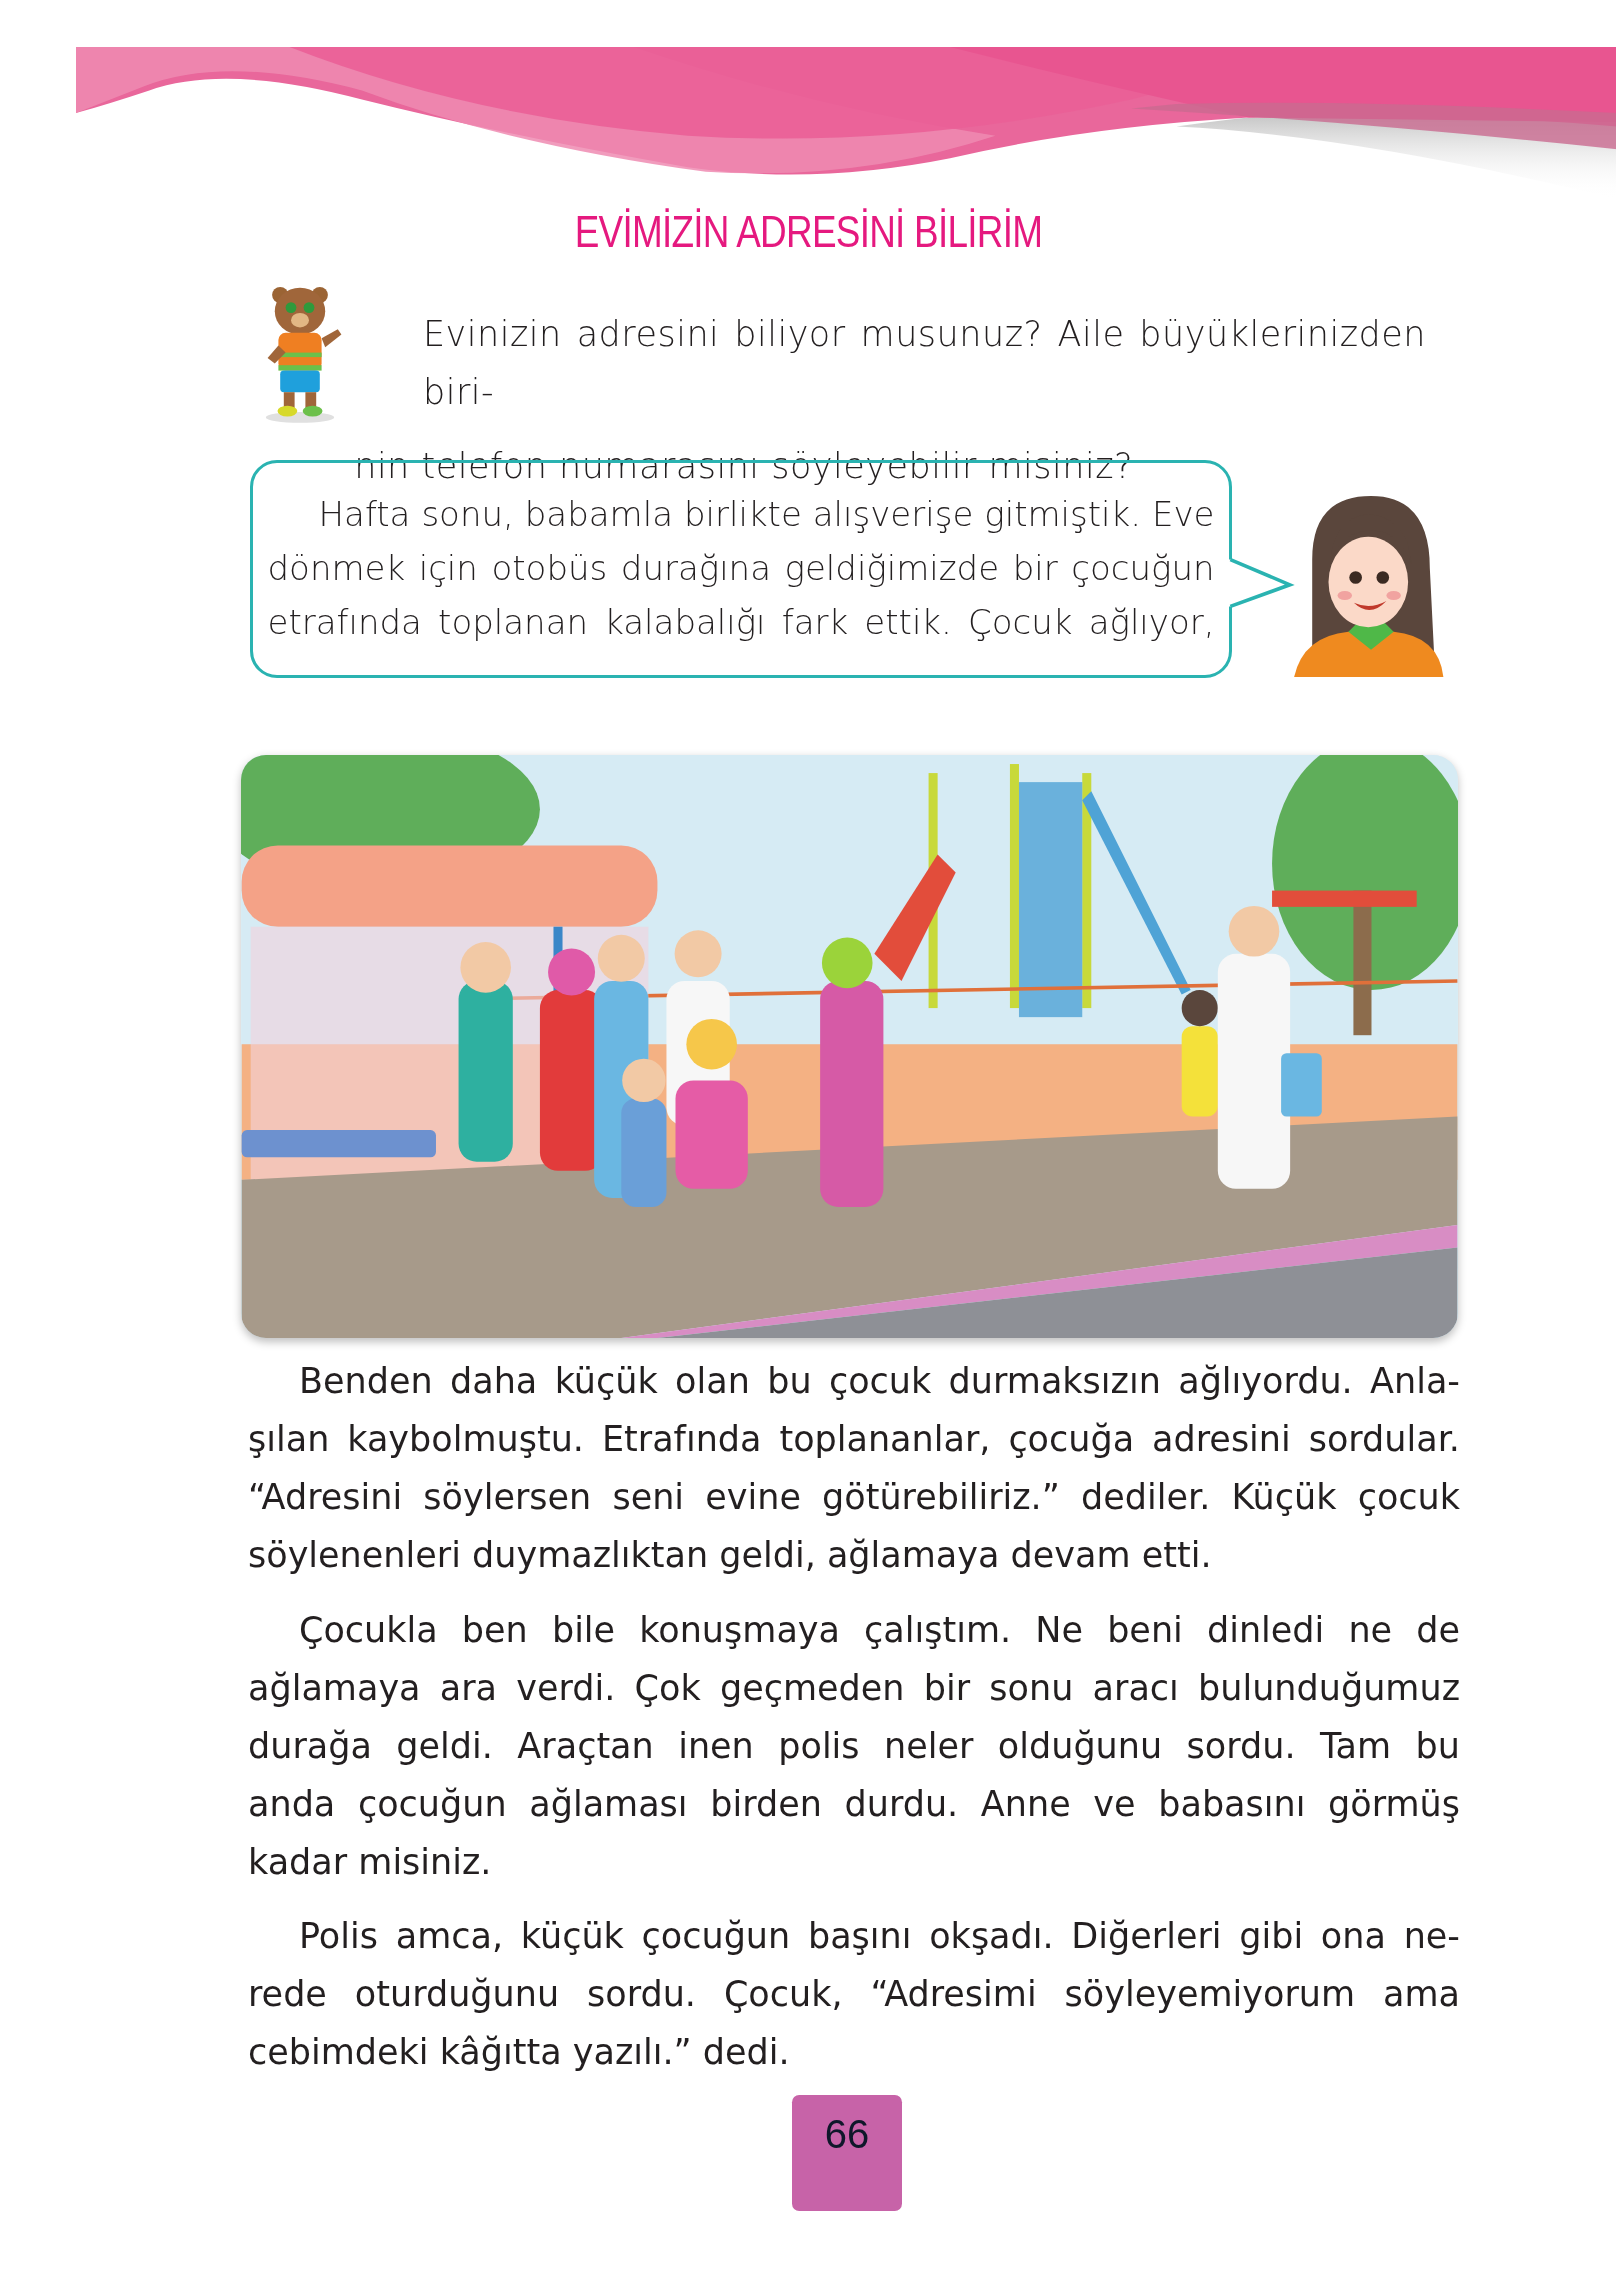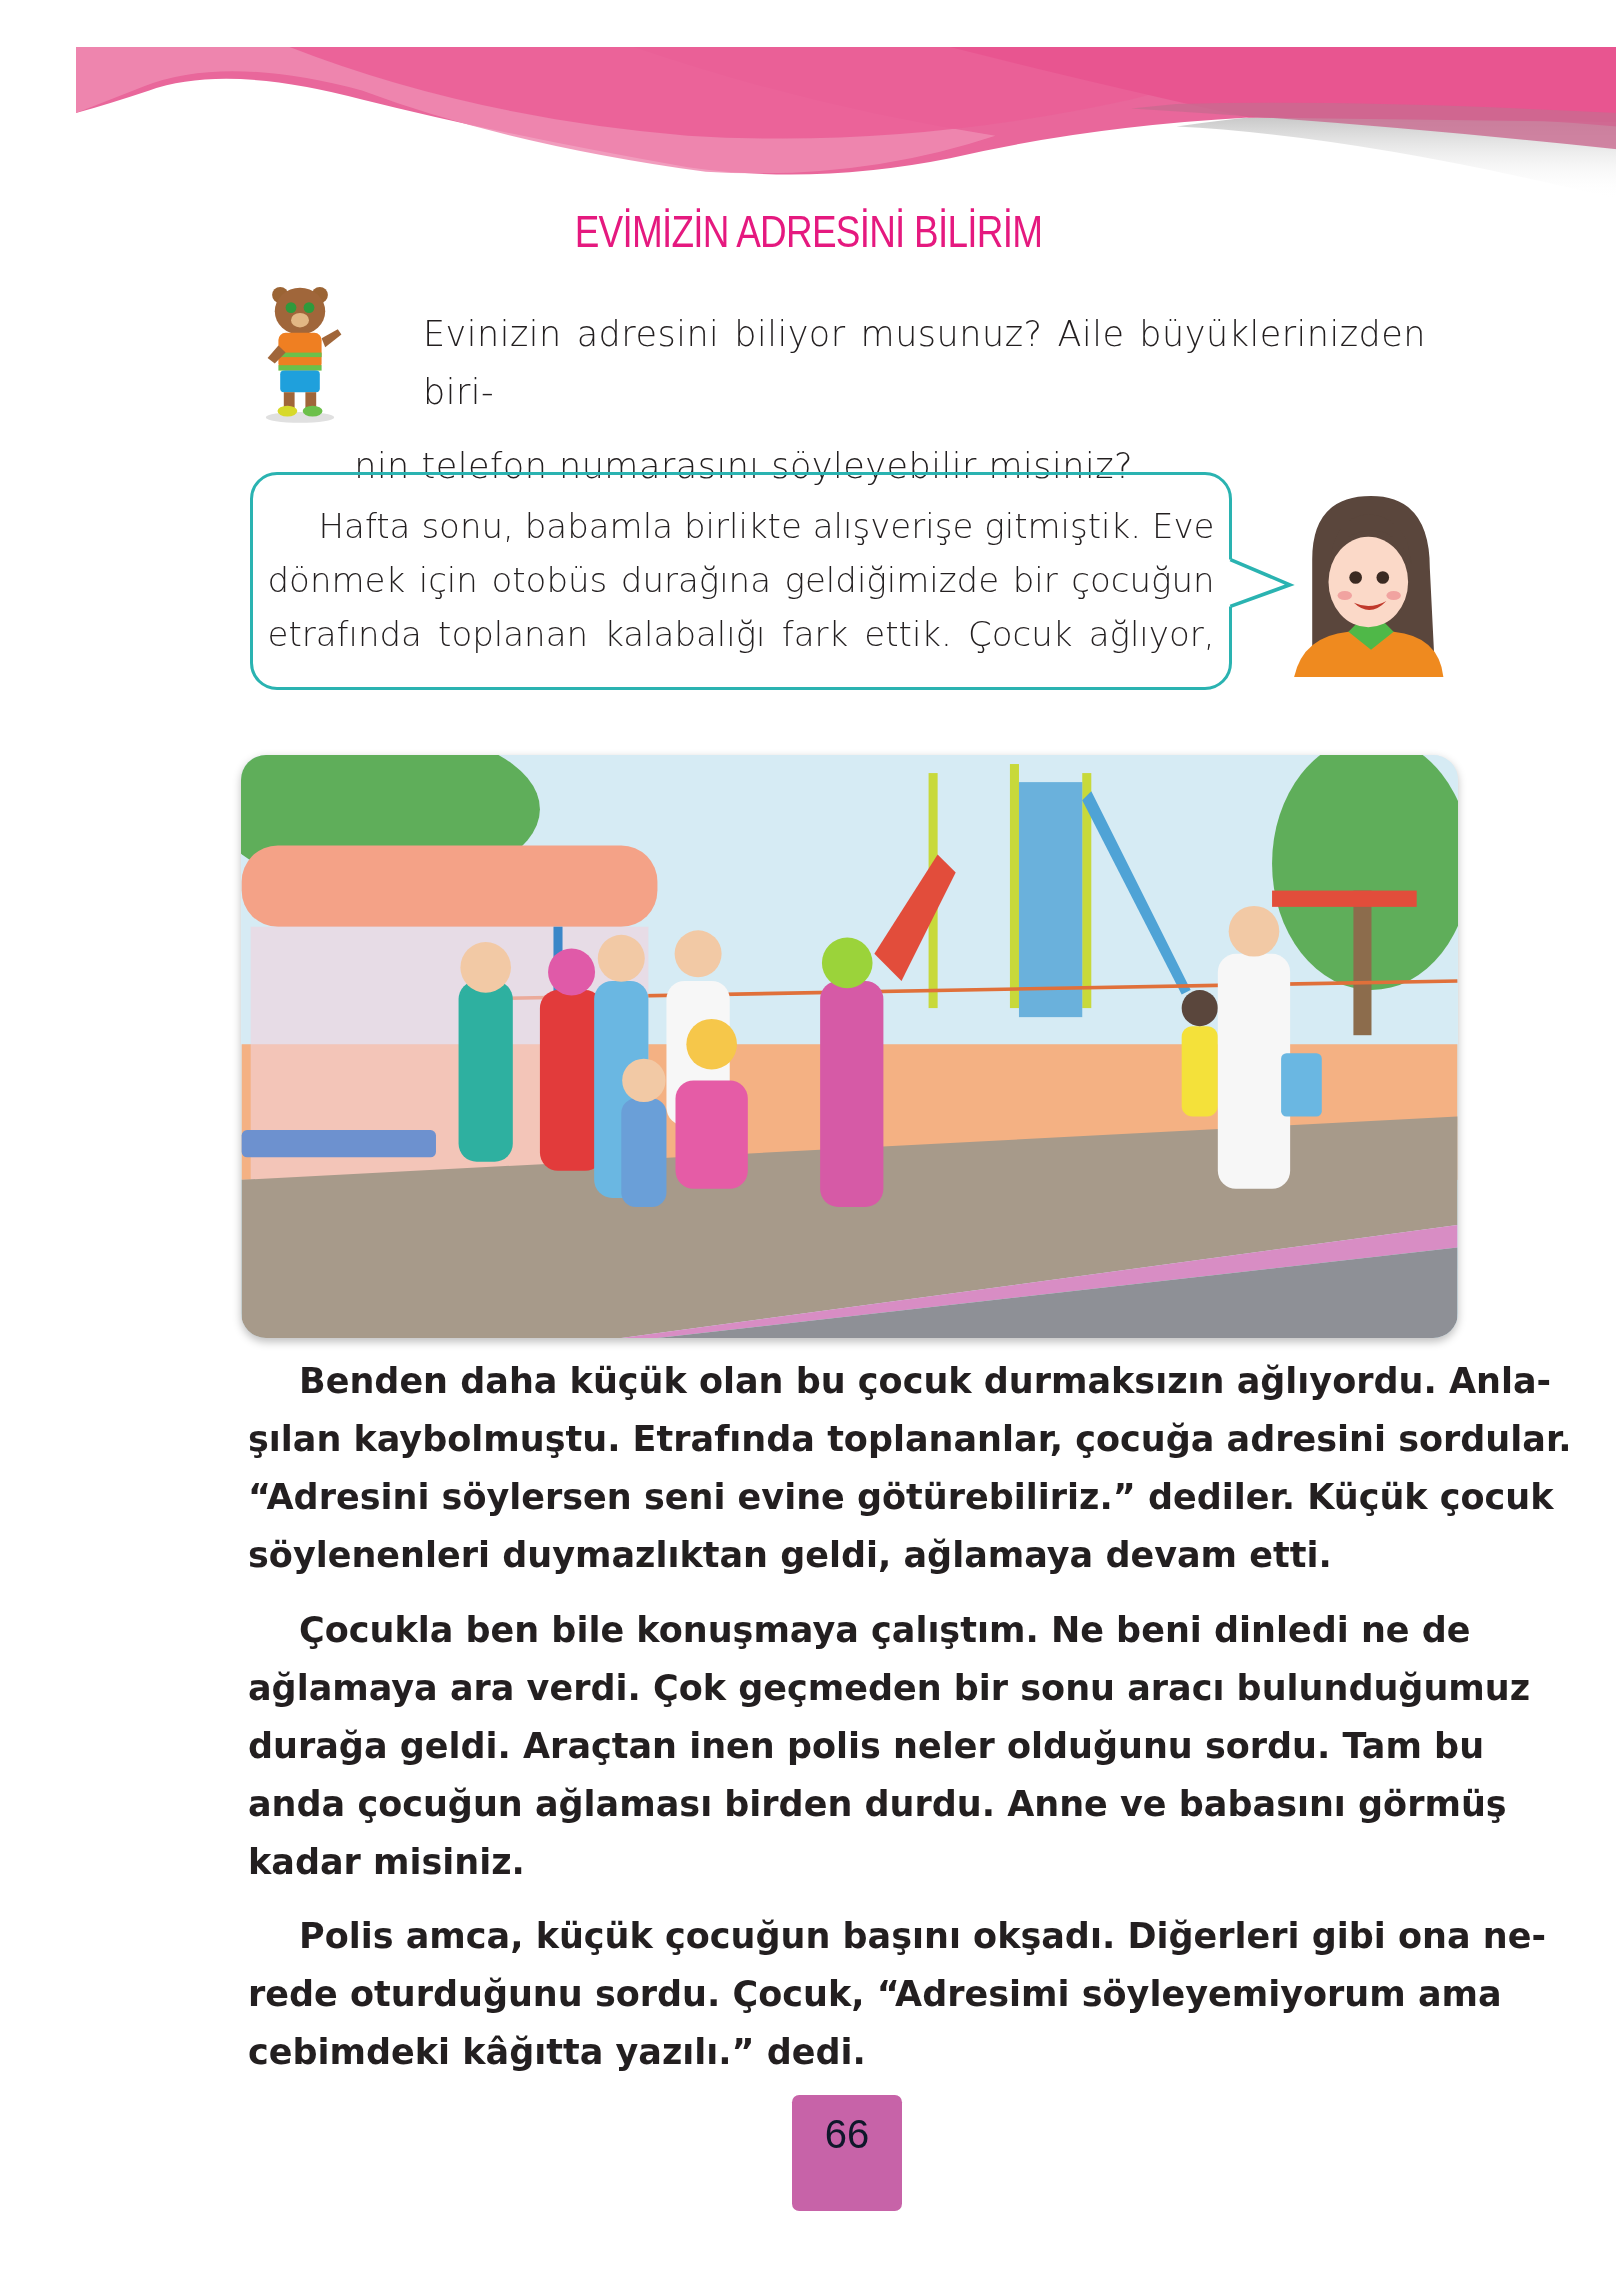--- a/index.html
+++ b/index.html
@@ -8,33 +8,33 @@
   .banner { position:absolute; left:0; top:0; width:1617px; height:217px; }
   .title { position:absolute; left:0; width:1617px; top:206px; text-align:center;
            font-family:"Liberation Sans", sans-serif; font-size:45px; color:#e5197f;
            letter-spacing:-0.9px; transform:scaleX(0.82); transform-origin:center; }
   .bear { position:absolute; left:255px; top:282px; width:90px; height:143px; }
   .intro { position:absolute; left:356px; top:289px; width:1086px; font-size:35px;
            line-height:58px; font-weight:300; letter-spacing:0.5px; }
   .intro p { margin:16px; text-align:justify; }
   .intro .l1 { padding-left:51px; text-align-last:justify; }
   .intro .l2 { margin-left:0; }
-  .bubble { position:absolute; left:250px; top:472px; width:982px; height:218px;
+  .bubble { position:absolute; left:250px; top:460px; width:982px; height:218px;
             border:3.6px solid #2ab3b1; border-radius:27px; box-sizing:border-box;
             padding:23.5px 14.5px 0 14.5px; }
   .bubble-tail { position:absolute; left:1225px; top:556px; width:72px; height:54px; }
   .bubble-text { font-size:34px; line-height:54px; font-weight:300; }
   .bubble-text .ln { display:block; text-align:justify; text-align-last:justify; white-space:nowrap; }
   .bubble-text .ln.first { padding-left:51px; }
   .girl { position:absolute; left:1285px; top:487px; width:163px; height:190px; }
   .illustration { position:absolute; left:241px; top:755px; width:1217px; height:583px;
                   border-radius:25px; overflow:hidden;
                   box-shadow:0 3.6px 9px rgba(0,0,0,0.25); background:#d8ecf5; }
   .story { position:absolute; left:248px; width:1212px; font-size:35px; line-height:58px;
-           font-weight:700; }
+           font-weight:400; }
   .story .ln { display:block; white-space:nowrap; text-align:justify; text-align-last:justify; }
   .story .ln.first { padding-left:51px; }
   .story .ln.last { text-align-last:left; }
   .page-number { position:absolute; left:792px; top:2095px; width:110px; height:116px;
                  background:#c763a8; border-radius:7.2px; color:#0f172a; text-align:center;
                  font-family:"Liberation Sans", sans-serif; font-size:40px; line-height:78px;
                  font-weight:300; }
 </style>
 </head>
 <body>

